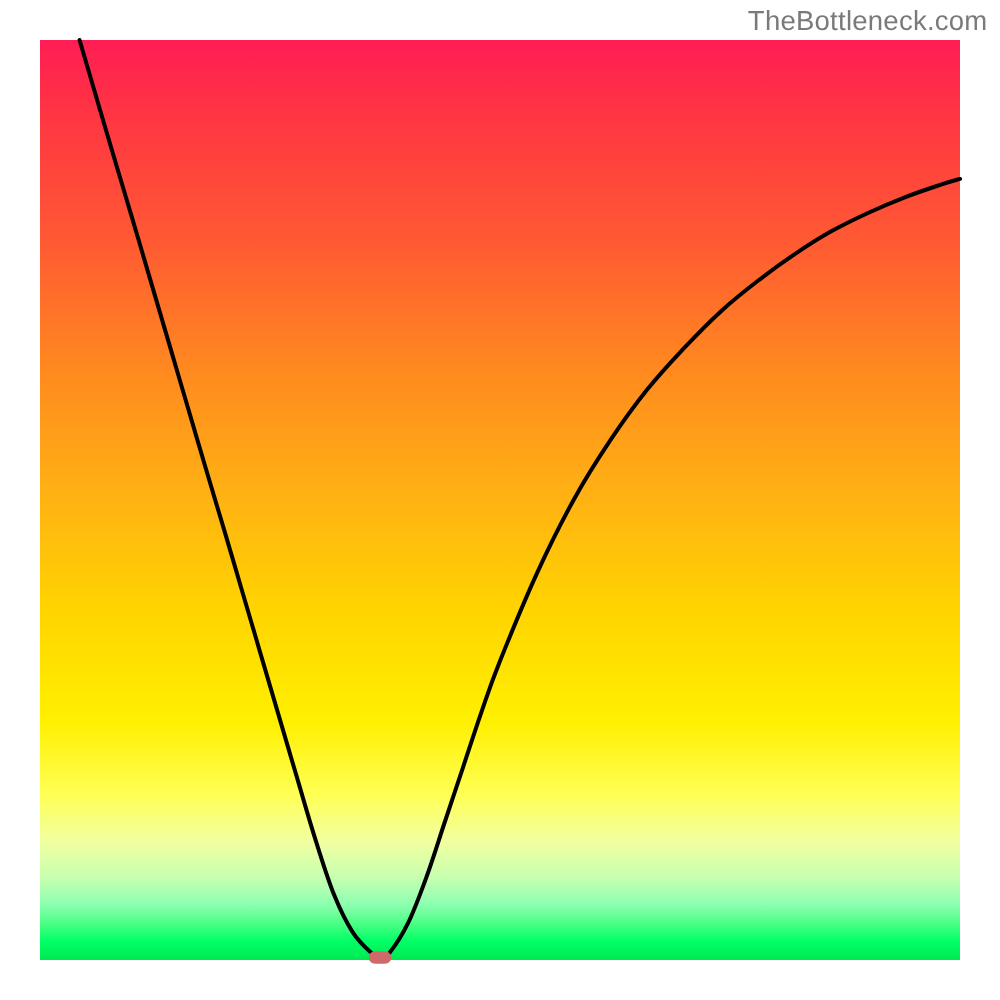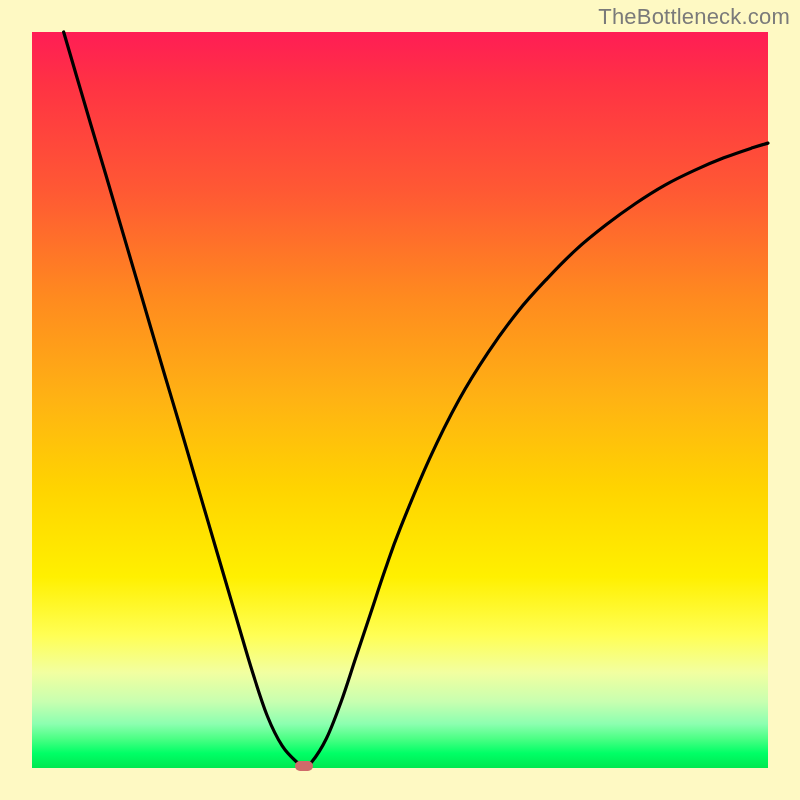--- a/index.html
+++ b/index.html
@@ -10,21 +10,21 @@
     background: #000;
     overflow: hidden;
     font-family: Arial, Helvetica, sans-serif;
   }
   .frame {
     position: absolute;
     left: 0;
     top: 0;
     width: 800px;
     height: 800px;
-    background: #fef9c3;
+    background: #ffffff;
   }
   .plot {
     position: absolute;
     left: 32px;
     top: 32px;
     width: 736px;
     height: 736px;
     
     background: linear-gradient(
       to bottom,

